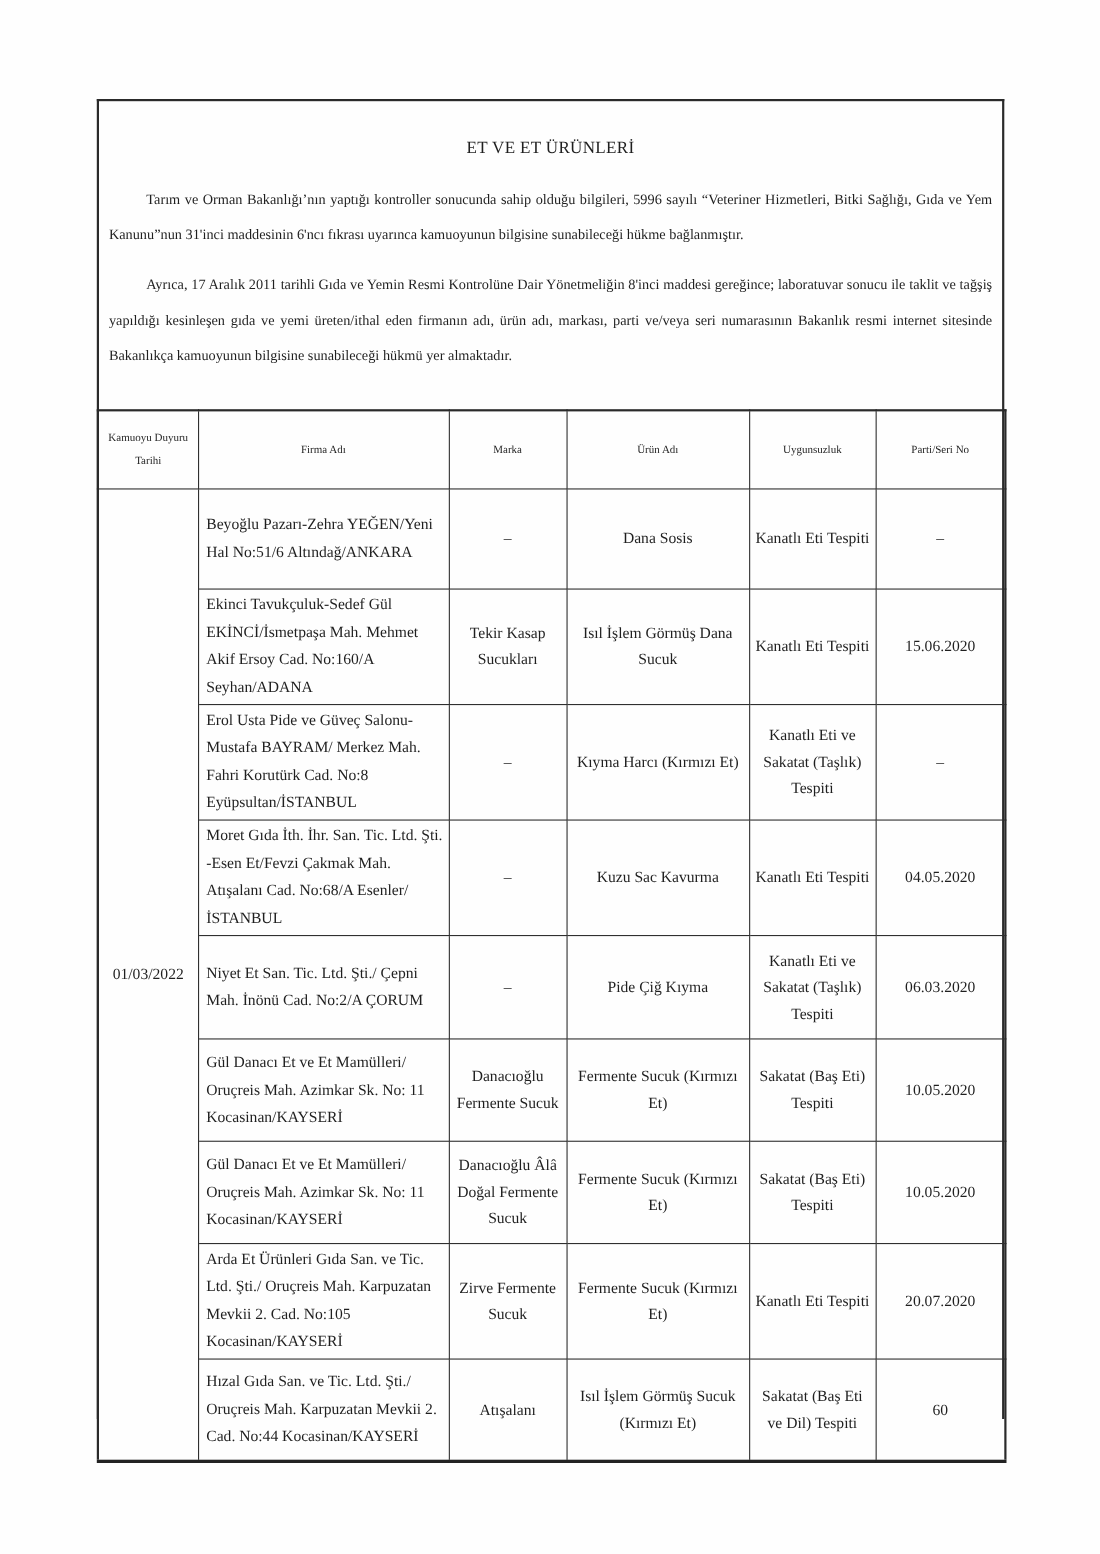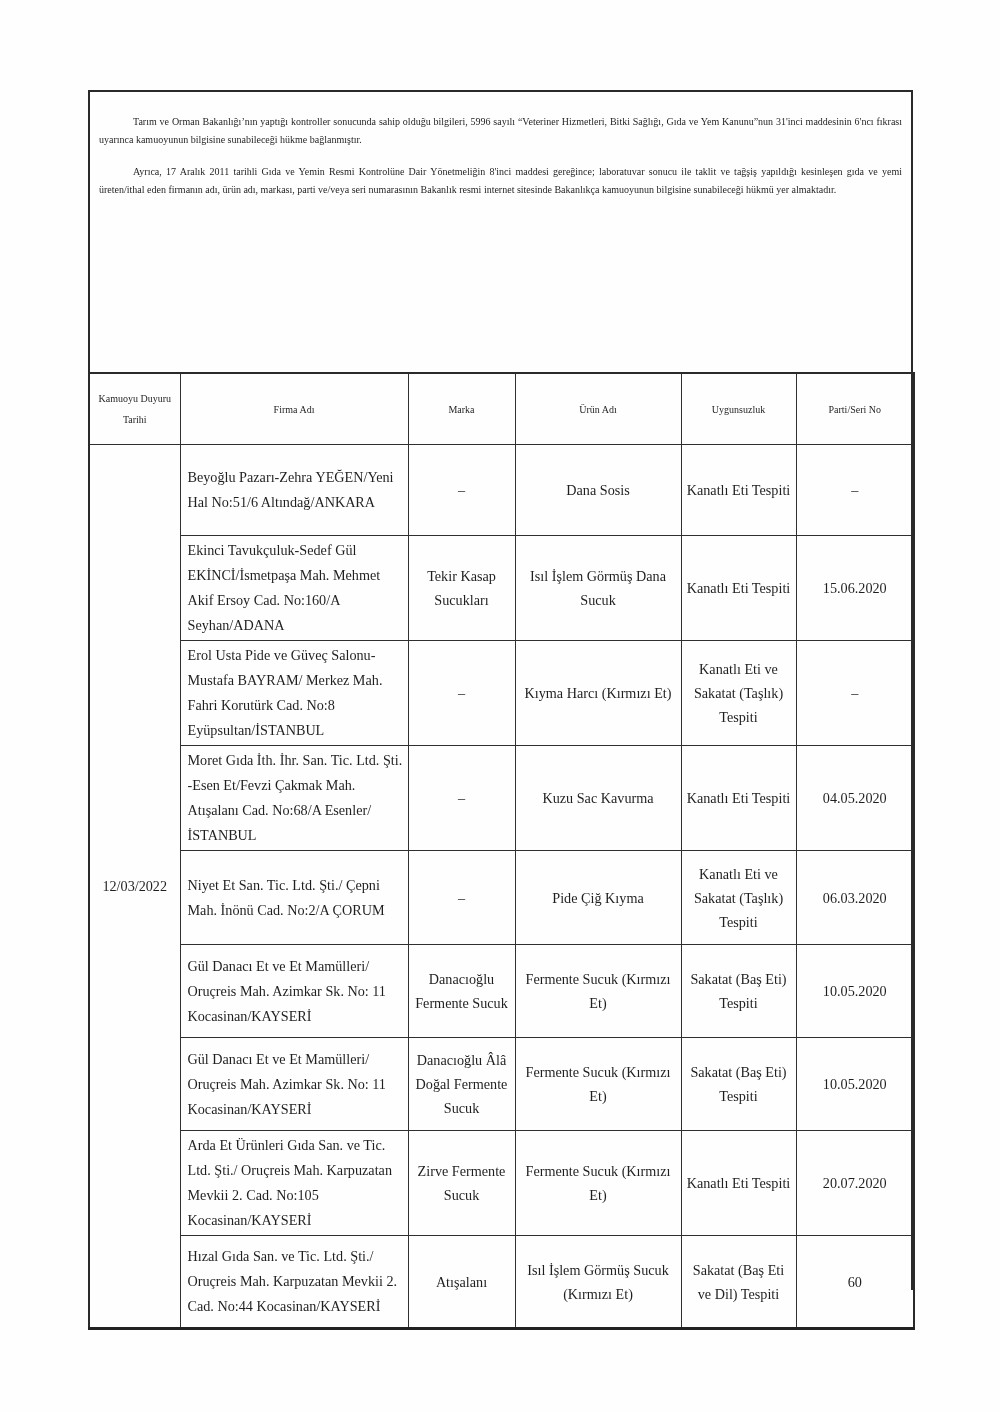--- a/index.html
+++ b/index.html
@@ -25,22 +25,22 @@
   }
   .doc-title {
     margin-top: 34px;
     text-align: center;
     font-size: 15.5px;
     font-weight: 400;
     letter-spacing: 0.3px;
   }
   .intro {
     margin: 0 9px 0 9px;
-    font-size: 10px;
-    line-height: 18px;
+    font-size: 13px;
+    line-height: 32px;
     text-align: justify;
     text-indent: 34px;
   }
   .intro.p1 { margin-top: 21px; }
   .intro.p2 { margin-top: 14px; }
   .intro.p3 { margin-top: 14px; }
   table.doc-table {
     position: absolute;
     left: -2px;
     top: 280px;
@@ -86,20 +86,21 @@
   .r7 td { height: 93px; }
   .r8 td { height: 94px; }
   .r9 td { height: 93px; }
 </style>
 </head>
 <body>
 
 <div class="page">
   <div class="docbox">
 
+    <div class="doc-title">ET VE ET ÜRÜNLERİ</div>
 
     <p class="intro p1">Tarım ve Orman Bakanlığı’nın yaptığı kontroller sonucunda sahip olduğu bilgileri, 5996 sayılı “Veteriner Hizmetleri, Bitki Sağlığı, Gıda ve Yem Kanunu”nun 31'inci maddesinin 6'ncı fıkrası uyarınca kamuoyunun bilgisine sunabileceği hükme bağlanmıştır.</p>
     <p class="intro p2">Ayrıca, 17 Aralık 2011 tarihli Gıda ve Yemin Resmi Kontrolüne Dair Yönetmeliğin 8'inci maddesi gereğince; laboratuvar sonucu ile taklit ve tağşiş yapıldığı  kesinleşen gıda ve yemi üreten/ithal eden firmanın adı, ürün adı, markası, parti ve/veya seri numarasının Bakanlık resmi internet sitesinde Bakanlıkça kamuoyunun bilgisine sunabileceği hükmü yer almaktadır.</p>
 
     <table class="doc-table">
       <colgroup>
         <col class="c1">
           <col class="c2">
           <col class="c3">
           <col class="c4">
@@ -111,21 +112,21 @@
           <th>Kamuoyu Duyuru Tarihi</th>
           <th>Firma Adı</th>
           <th>Marka</th>
           <th>Ürün Adı</th>
           <th>Uygunsuzluk</th>
           <th>Parti/Seri No</th>
         </tr>
       </thead>
       <tbody>
         <tr class="r1">
-          <td class="datecell" rowspan="9">12/03/2022</td>
+          <td class="datecell" rowspan="9">01/03/2022</td>
           <td class="firma">Beyoğlu Pazarı-Zehra YEĞEN/Yeni Hal  No:51/6 Altındağ/ANKARA</td>
           <td>–</td>
           <td>Dana Sosis</td>
           <td>Kanatlı Eti Tespiti</td>
           <td>–</td>
         </tr>
         <tr class="r2">
           <td class="firma">Ekinci Tavukçuluk-Sedef Gül EKİNCİ/İsmetpaşa Mah. Mehmet Akif Ersoy Cad. No:160/A Seyhan/ADANA</td>
           <td>Tekir Kasap Sucukları</td>
           <td>Isıl İşlem Görmüş Dana Sucuk</td>

